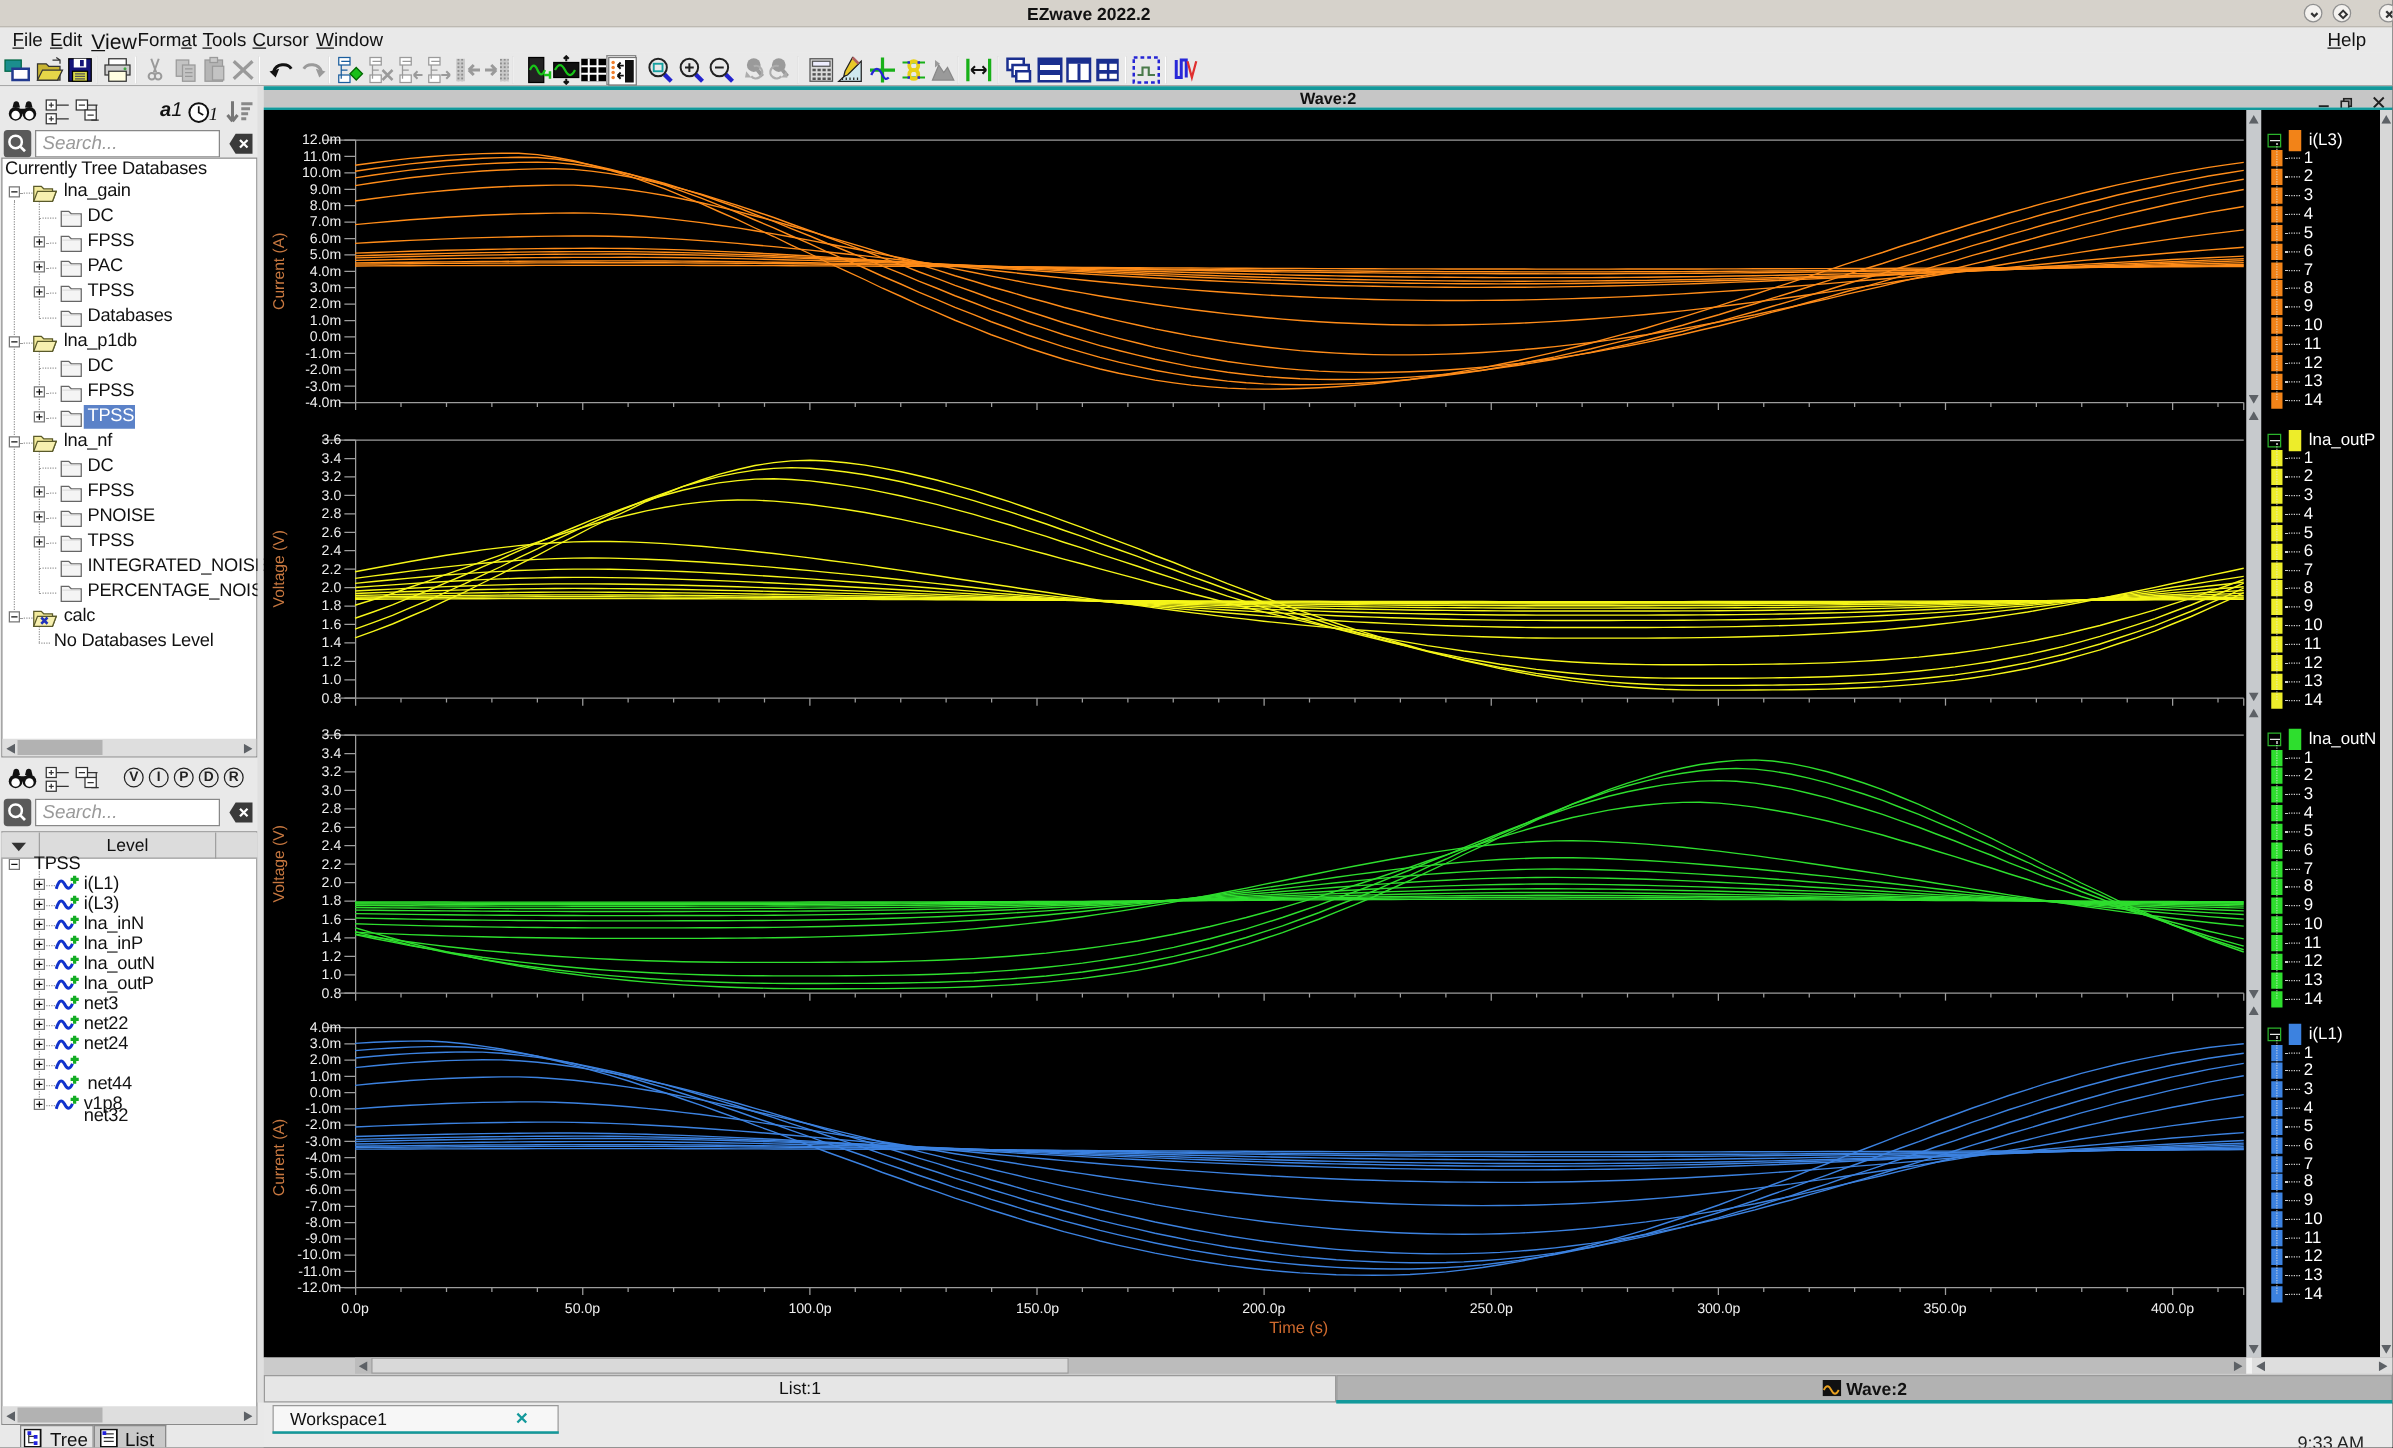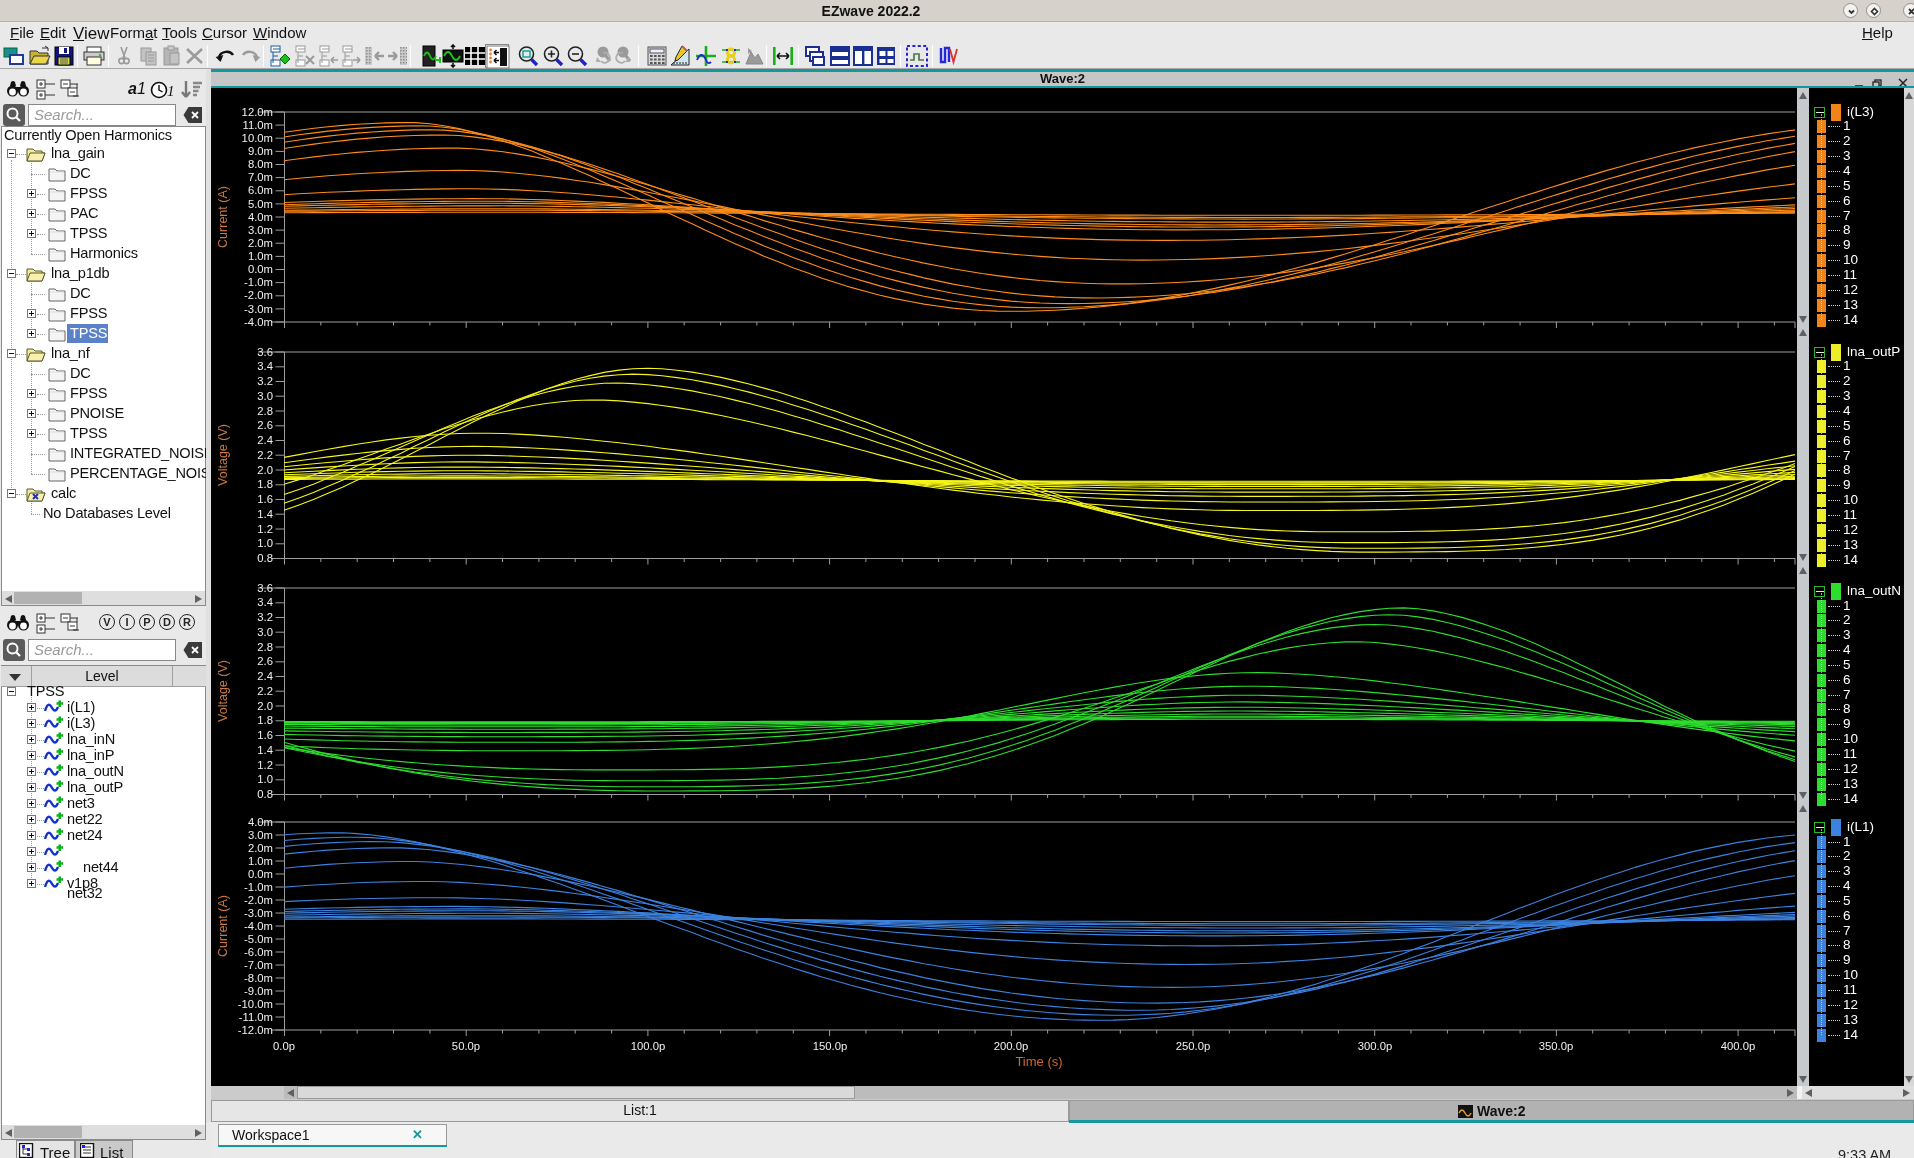--- a/index.html
+++ b/index.html
@@ -289,21 +289,21 @@
 <div style="position:absolute;left:3px;top:104px;width:22px;height:22px;background:#5a5a5a;border-radius:3px"><svg width="22" height="22">
       <circle cx="9.5" cy="9.5" r="5" fill="none" stroke="#fff" stroke-width="2"></circle>
       <path d="M13.5 13.5 L17 17" stroke="#fff" stroke-width="2.2"></path>
     </svg></div>
 <div style="position:absolute;left:28px;top:104px;width:148px;height:22px;background:#fff;border:1px solid #888;color:#9a9a9a;font-style:italic;font-size:15px;line-height:20px;padding-left:5px">Search...</div>
 <div style="position:absolute;left:183px;top:106px;width:20px;height:18px"><svg width="20" height="18">
       <path d="M5.5 1 L19 1 L19 17 L5.5 17 L0.5 9 Z" fill="#3a3a3a"></path>
       <path d="M9 6 L15 12 M15 6 L9 12" stroke="#fff" stroke-width="1.8"></path>
     </svg></div>
 <div class="abs" style="left:1px;top:126px;width:205px;height:480px;background:#fff;border:1px solid #8a8a8a"></div>
-<div style="position:absolute;left:4px;top:127px;font-size:14.6px;letter-spacing:-0.2px;color:#111">Currently Open Harmonics</div>
+<div style="position:absolute;left:4px;top:127px;font-size:14.6px;letter-spacing:-0.2px;color:#111">Currently Tree Databases</div>
 <div style="position:absolute;left:11px;top:160px;width:1px;height:334px;border-left:1px dotted #999"></div>
 <div style="position:absolute;left:31px;top:161px;width:1px;height:93px;border-left:1px dotted #999"></div>
 <div style="position:absolute;left:31px;top:281px;width:1px;height:53px;border-left:1px dotted #999"></div>
 <div style="position:absolute;left:31px;top:361px;width:1px;height:113px;border-left:1px dotted #999"></div>
 <div style="position:absolute;left:31px;top:501px;width:1px;height:13px;border-left:1px dotted #999"></div>
 <div style="position:absolute;left:16px;top:154px;width:10px;height:1px;border-top:1px dotted #999"></div>
 <div style="position:absolute;left:7px;top:149px;width:9px;height:9px;background:#fff;border:1px solid #777"></div>
 <div style="position:absolute;left:9px;top:153px;width:5px;height:1px;background:#111"></div>
 <div style="position:absolute;left:26px;top:146px"><svg width="20" height="16" viewBox="0 0 20 16">
       <path d="M1 15 L1 3 L7 3 L9 5 L16 5 L16 7 L19 7 L16 15 Z" fill="#f2ea9c" stroke="#5a5a2a"></path>
@@ -341,21 +341,21 @@
 <div style="position:absolute;left:48px;top:227px"><svg width="18" height="15" viewBox="0 0 18 15">
       <path d="M1 14 L1 2 L7 2 L9 4 L17 4 L17 14 Z" fill="#f4f4f4" stroke="#666"></path>
       <path d="M2 5 L16 5" stroke="#ddd"></path>
     </svg></div>
 <div style="position:absolute;left:70px;top:225px;font-size:14.6px;letter-spacing:-0.2px;color:#111">TPSS</div>
 <div style="position:absolute;left:31px;top:254px;width:14px;height:1px;border-top:1px dotted #999"></div>
 <div style="position:absolute;left:48px;top:247px"><svg width="18" height="15" viewBox="0 0 18 15">
       <path d="M1 14 L1 2 L7 2 L9 4 L17 4 L17 14 Z" fill="#f4f4f4" stroke="#666"></path>
       <path d="M2 5 L16 5" stroke="#ddd"></path>
     </svg></div>
-<div style="position:absolute;left:70px;top:245px;font-size:14.6px;letter-spacing:-0.2px;color:#111">Harmonics</div>
+<div style="position:absolute;left:70px;top:245px;font-size:14.6px;letter-spacing:-0.2px;color:#111">Databases</div>
 <div style="position:absolute;left:16px;top:274px;width:10px;height:1px;border-top:1px dotted #999"></div>
 <div style="position:absolute;left:7px;top:269px;width:9px;height:9px;background:#fff;border:1px solid #777"></div>
 <div style="position:absolute;left:9px;top:273px;width:5px;height:1px;background:#111"></div>
 <div style="position:absolute;left:26px;top:266px"><svg width="20" height="16" viewBox="0 0 20 16">
       <path d="M1 15 L1 3 L7 3 L9 5 L16 5 L16 7 L19 7 L16 15 Z" fill="#f2ea9c" stroke="#5a5a2a"></path>
       <path d="M1 15 L4 7 L19 7 L16 15 Z" fill="#f7f0b0" stroke="#5a5a2a"></path>
     </svg></div>
 <div style="position:absolute;left:51px;top:265px;font-size:14.6px;letter-spacing:-0.2px;color:#111">lna_p1db</div>
 <div style="position:absolute;left:31px;top:294px;width:14px;height:1px;border-top:1px dotted #999"></div>
 <div style="position:absolute;left:48px;top:287px"><svg width="18" height="15" viewBox="0 0 18 15">
@@ -596,21 +596,21 @@
     </svg></div>
 <div style="position:absolute;left:67px;top:885px;font-size:14.6px;letter-spacing:-0.2px;color:#111">net32</div>
 <div style="position:absolute;left:27px;top:863px;width:9px;height:9px;background:#fff;border:1px solid #777"></div>
 <div style="position:absolute;left:29px;top:867px;width:5px;height:1px;background:#111"></div>
 <div style="position:absolute;left:31px;top:865px;width:1px;height:5px;background:#111"></div>
 <div style="position:absolute;left:37px;top:868px;width:7px;height:1px;border-top:1px dotted #999"></div>
 <div style="position:absolute;left:44px;top:859px"><svg width="20" height="17" viewBox="0 0 20 17">
       <path d="M1 12 Q4 2 7.5 8 Q11 15 14 8" fill="none" stroke="#1133cc" stroke-width="2.4"></path>
       <path d="M12.5 4.5 L19 4.5 M15.7 1.5 L15.7 8" stroke="#13ad24" stroke-width="2.6"></path>
     </svg></div>
-<div style="position:absolute;left:83px;top:859px;font-size:14.6px;letter-spacing:-0.2px;color:#111">net44</div>
+<div style="position:absolute;left:70px;top:859px;font-size:14.6px;letter-spacing:-0.2px;color:#111">net44</div>
 <div style="position:absolute;left:27px;top:879px;width:9px;height:9px;background:#fff;border:1px solid #777"></div>
 <div style="position:absolute;left:29px;top:883px;width:5px;height:1px;background:#111"></div>
 <div style="position:absolute;left:31px;top:881px;width:1px;height:5px;background:#111"></div>
 <div style="position:absolute;left:37px;top:884px;width:7px;height:1px;border-top:1px dotted #999"></div>
 <div style="position:absolute;left:44px;top:875px"><svg width="20" height="17" viewBox="0 0 20 17">
       <path d="M1 12 Q4 2 7.5 8 Q11 15 14 8" fill="none" stroke="#1133cc" stroke-width="2.4"></path>
       <path d="M12.5 4.5 L19 4.5 M15.7 1.5 L15.7 8" stroke="#13ad24" stroke-width="2.6"></path>
     </svg></div>
 <div style="position:absolute;left:67px;top:875px;font-size:14.6px;letter-spacing:-0.2px;color:#111">v1p8</div>
 <div style="position:absolute;left:2px;top:1125px;width:203px;height:14px;background:#dedede"></div>

